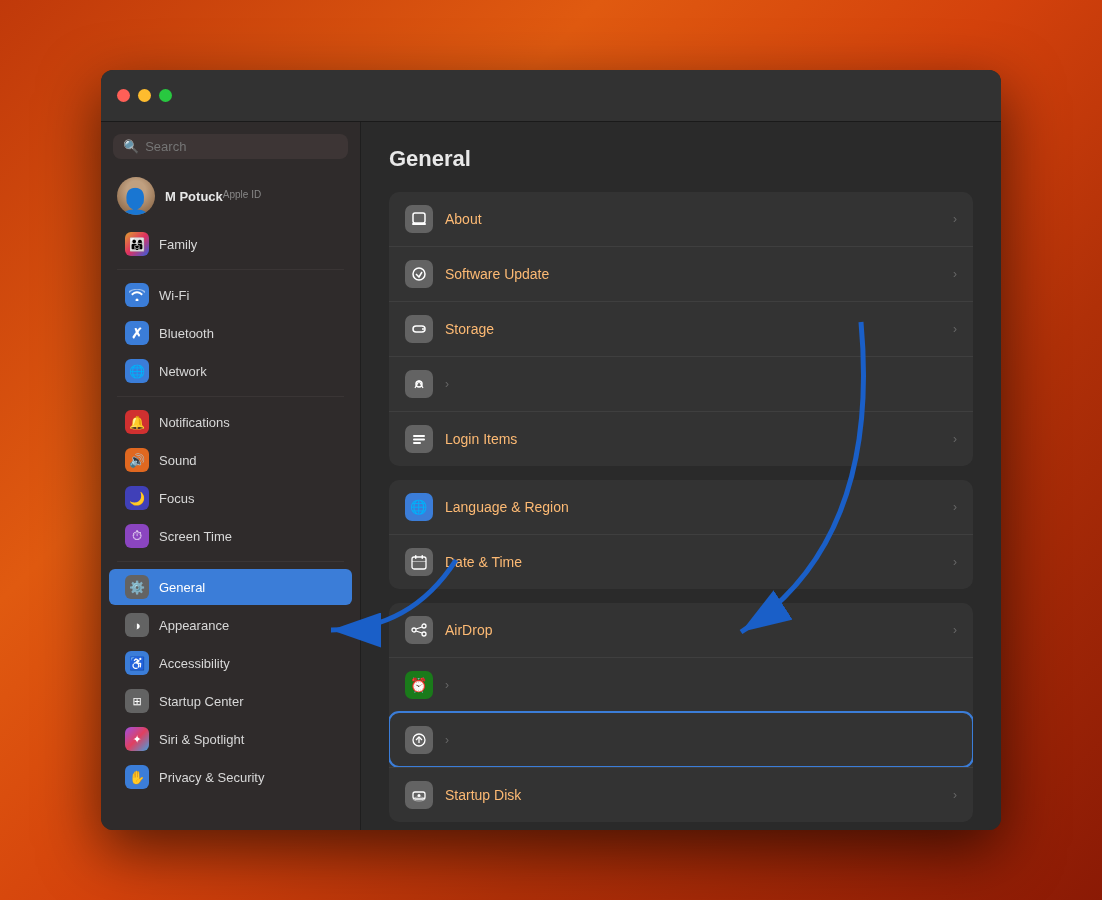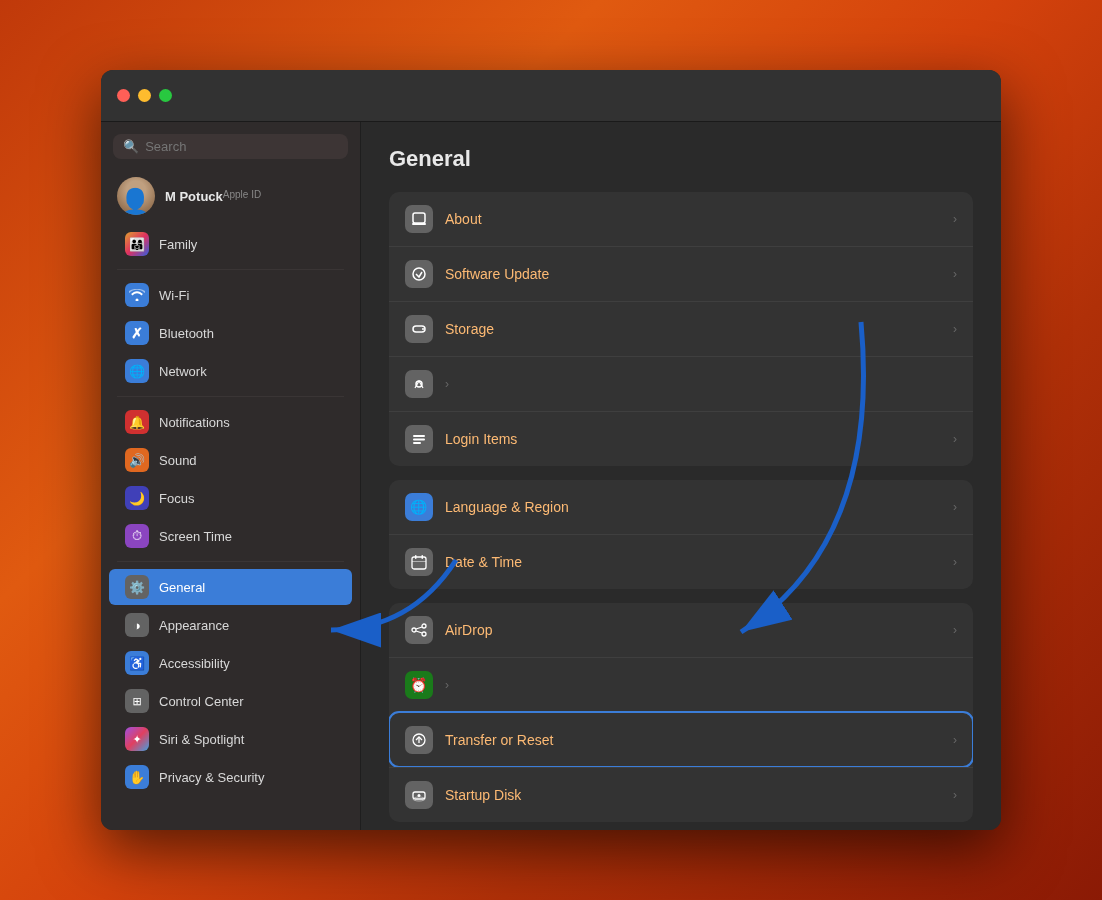--- a/index.html
+++ b/index.html
@@ -357,21 +357,21 @@
         <span class="item-label">Appearance</span>
       </div>
 
       <div class="sidebar-item">
         <div class="item-icon icon-blue" style="color:#fff; font-size:13px;">♿</div>
         <span class="item-label">Accessibility</span>
       </div>
 
       <div class="sidebar-item">
         <div class="item-icon icon-gray" style="color:#fff; font-size:11px;">⊞</div>
-        <span class="item-label">Control Center</span>
+        <span class="item-label">Startup Center</span>
       </div>
 
       <div class="sidebar-item">
         <div class="item-icon" style="background: linear-gradient(135deg,#a050e0,#e04060,#40a0e0); color:#fff; font-size:11px;">✦</div>
         <span class="item-label">Siri &amp; Spotlight</span>
       </div>
 
       <div class="sidebar-item">
         <div class="item-icon icon-blue" style="color:#fff; font-size:13px;">✋</div>
         <span class="item-label">Privacy &amp; Security</span>
@@ -484,21 +484,20 @@
         </div>
 
         <div class="settings-row highlighted">
           <div class="row-icon icon-gray">
             <svg width="16" height="16" viewBox="0 0 16 16" fill="white">
               <circle cx="8" cy="8" r="6" fill="none" stroke="white" stroke-width="1.3"></circle>
               <path d="M5 8 L8 5 L11 8" fill="none" stroke="white" stroke-width="1.3"></path>
               <path d="M8 5 L8 11" stroke="white" stroke-width="1.3"></path>
             </svg>
           </div>
-          <span class="row-label">Transfer or Reset</span>
           <span class="row-chevron">›</span>
         </div>
 
         <div class="settings-row">
           <div class="row-icon icon-gray">
             <svg width="16" height="16" viewBox="0 0 16 16" fill="white">
               <rect x="2" y="5" width="12" height="7" rx="2" fill="none" stroke="white" stroke-width="1.3"></rect>
               <ellipse cx="8" cy="12" rx="6" ry="2" fill="none" stroke="white" stroke-width="1" opacity="0.5"></ellipse>
               <circle cx="8" cy="8.5" r="1.5" fill="white"></circle>
             </svg>

